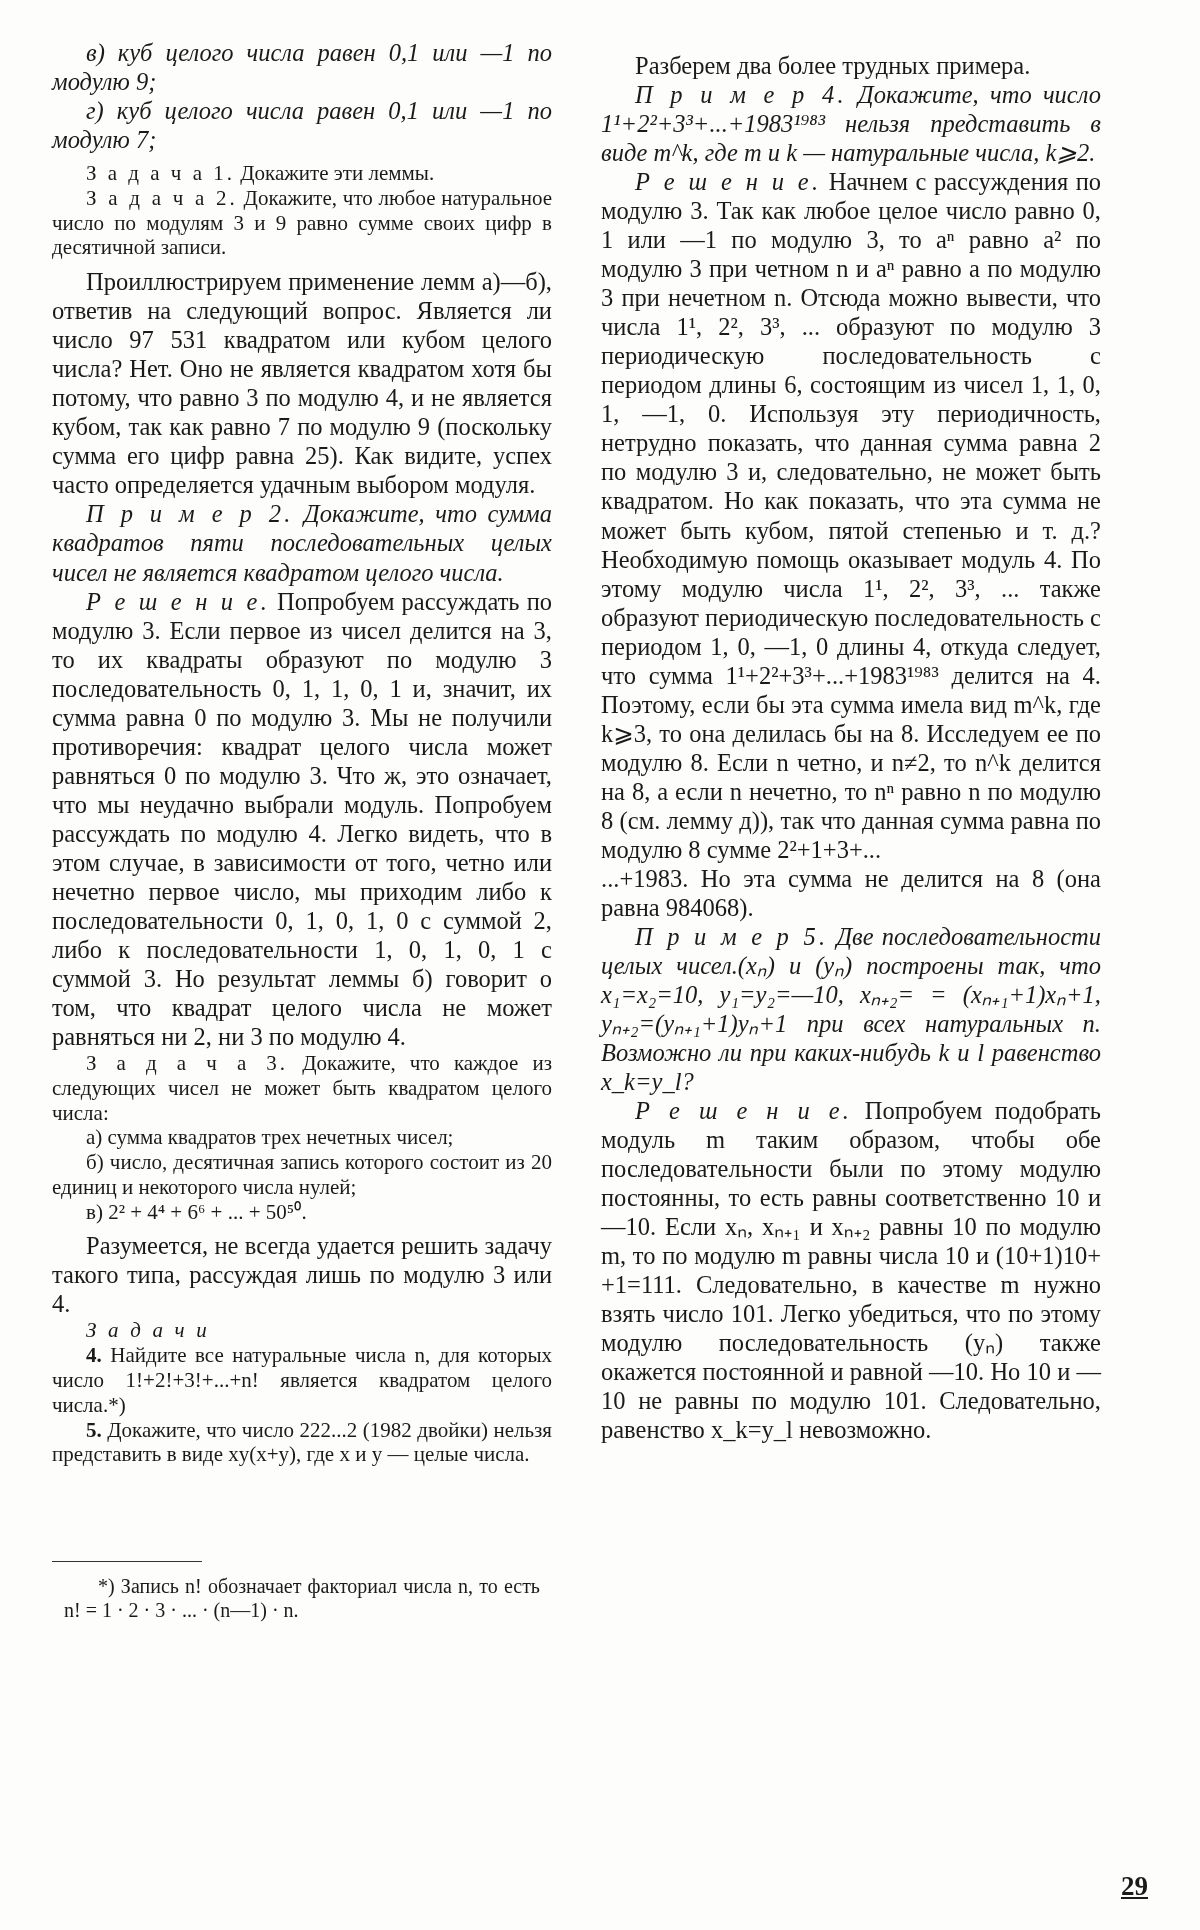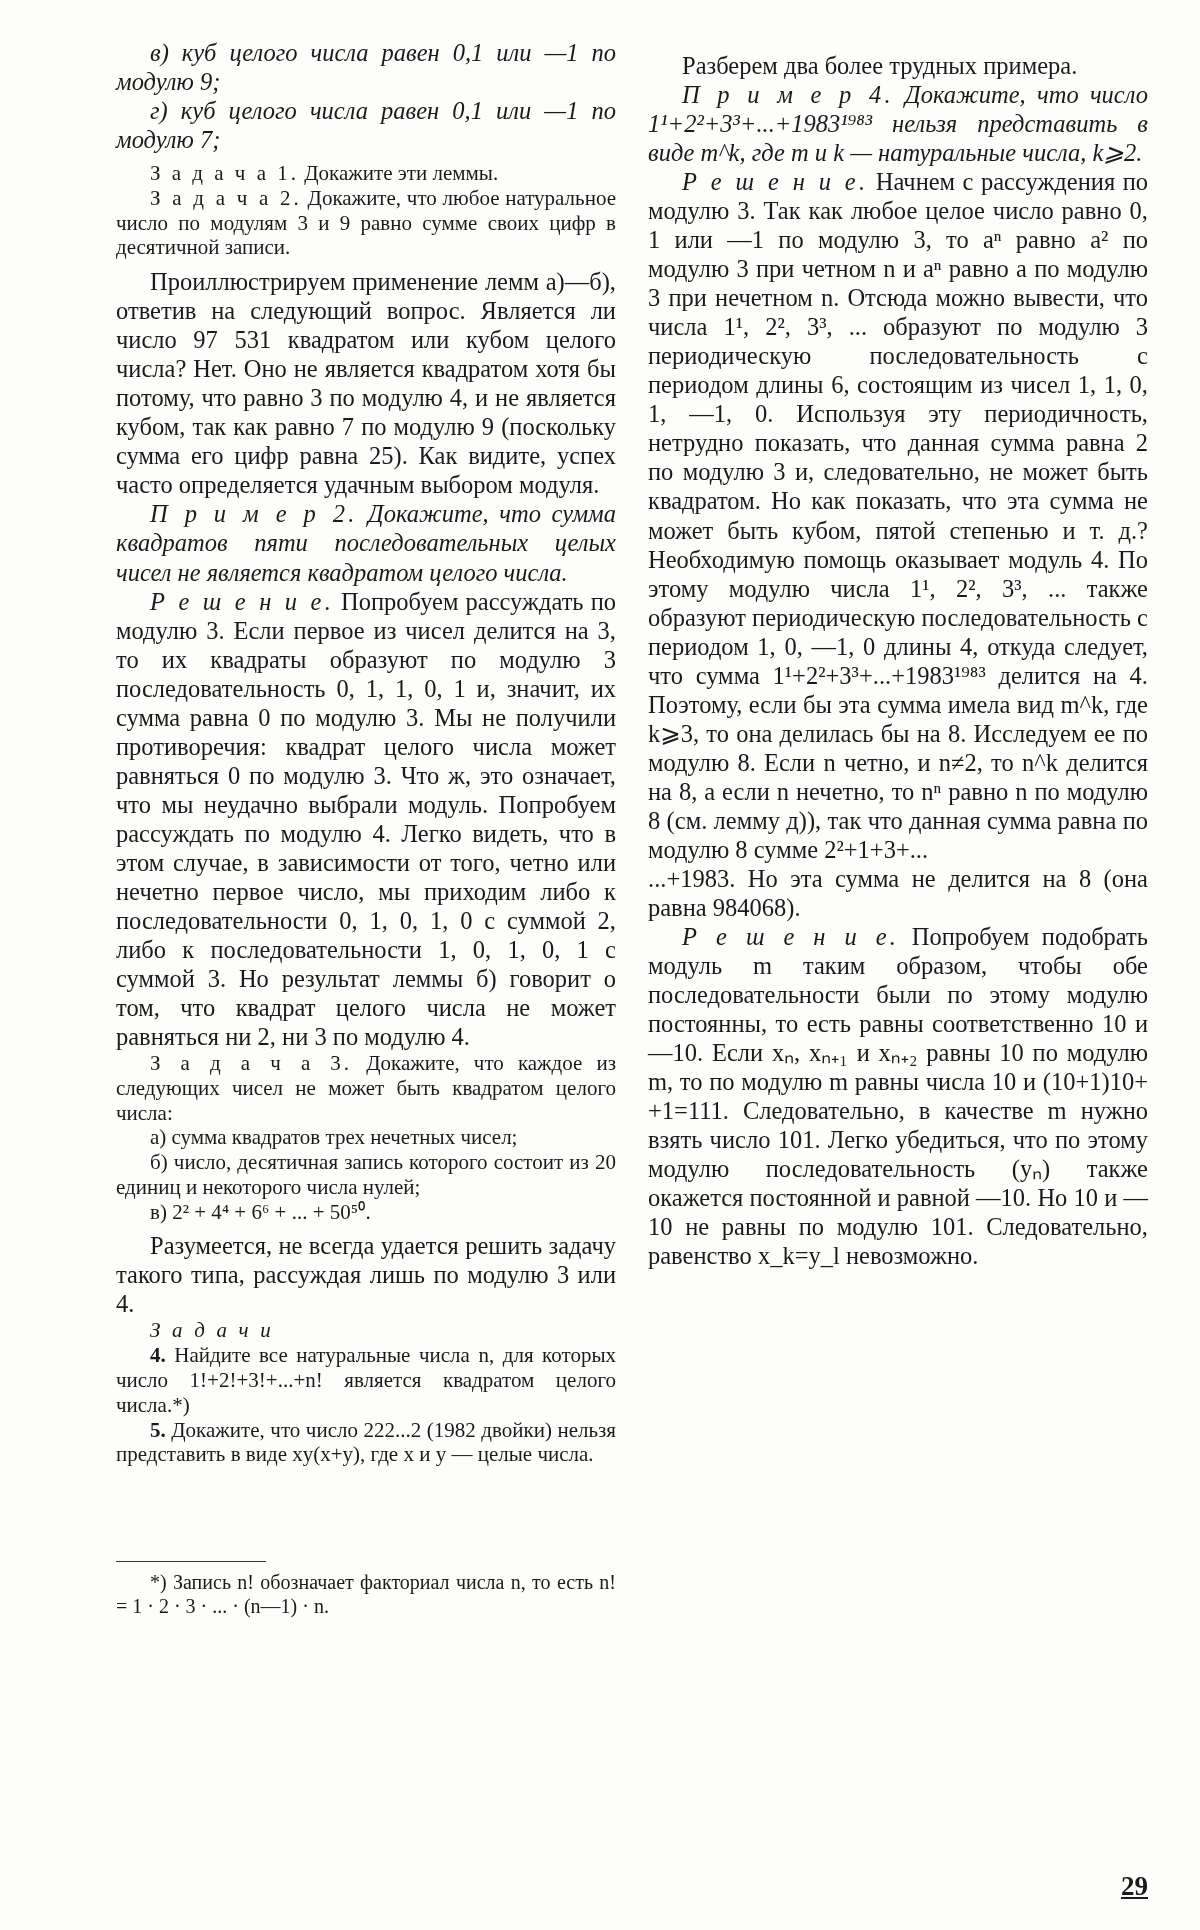--- a/index.html
+++ b/index.html
@@ -17,23 +17,22 @@
   .page {
     position: relative;
     width: 1200px;
     height: 1930px;
     box-sizing: border-box;
     padding: 38px 52px 30px 52px;
     background: #fdfdfb;
   }
   .columns {
     display: flex;
-    gap: 32px;
+    gap: 49px;
     align-items: flex-start;
-    justify-content: flex-end;
   }
   .col {
     width: 500px;
     position: relative;
   }
   p {
     margin: 0;
     text-align: justify;
     font-size: 24.5px;
     line-height: 1.185;
@@ -59,21 +58,21 @@
     width: 150px;
     height: 1px;
     background: #333;
     margin: 16px 0 8px 0;
   }
   .footnote {
     font-size: 20px;
     line-height: 1.2;
     text-align: justify;
     text-indent: 34px;
-    margin: 0;
+    margin: 12px;
   }
   .page-number {
     position: absolute;
     right: 52px;
     bottom: 28px;
     font-size: 27px;
     font-weight: bold;
     font-family: "Liberation Serif", serif;
     text-decoration: underline;
   }
@@ -154,20 +153,24 @@
         <span class="sp">П р и м е р  4.</span>
         <span class="it">Докажите, что число 1¹+2²+3³+...+1983¹⁹⁸³ нельзя представить в виде m^k, где m и k — натуральные числа, k⩾2.</span>
       </p>
 
       <p>
         <span class="sp">Р е ш е н и е.</span>
         <span>Начнем с рассуждения по модулю 3. Так как любое целое число равно 0, 1 или —1 по модулю 3, то aⁿ равно a² по модулю 3 при четном n и aⁿ равно a по модулю 3 при нечетном n. Отсюда можно вывести, что числа 1¹, 2², 3³, ... образуют по модулю 3 периодическую последовательность с периодом длины 6, состоящим из чисел 1, 1, 0, 1, —1, 0. Используя эту периодичность, нетрудно показать, что данная сумма равна 2 по модулю 3 и, следовательно, не может быть квадратом. Но как показать, что эта сумма не может быть кубом, пятой степенью и т. д.? Необходимую помощь оказывает модуль 4. По этому модулю числа 1¹, 2², 3³, ... также образуют периодическую последовательность с периодом 1, 0, —1, 0 длины 4, откуда следует, что сумма 1¹+2²+3³+...+1983¹⁹⁸³ делится на 4. Поэтому, если бы эта сумма имела вид m^k, где k⩾3, то она делилась бы на 8. Исследуем ее по модулю 8. Если n четно, и n≠2, то n^k делится на 8, а если n нечетно, то nⁿ равно n по модулю 8 (см. лемму д)), так что данная сумма равна по модулю 8 сумме 2²+1+3+...</span>
       </p>
       <p class="noindent">...+1983. Но эта сумма не делится на 8 (она равна 984068).</p>
 
+      <p>
+        <span class="sp">П р и м е р  5.</span>
+        <span class="it">Две последовательности целых чисел.(xₙ) и (yₙ) построены так, что x₁=x₂=10, y₁=y₂=—10, xₙ₊₂= = (xₙ₊₁+1)xₙ+1, yₙ₊₂=(yₙ₊₁+1)yₙ+1 при всех натуральных n. Возможно ли при каких-нибудь k и l равенство x_k=y_l?</span>
+      </p>
 
       <p>
         <span class="sp">Р е ш е н и е.</span>
         <span>Попробуем подобрать модуль m таким образом, чтобы обе последовательности были по этому модулю постоянны, то есть равны соответственно 10 и —10. Если xₙ, xₙ₊₁ и xₙ₊₂ равны 10 по модулю m, то по модулю m равны числа 10 и (10+1)10+ +1=111. Следовательно, в качестве m нужно взять число 101. Легко убедиться, что по этому модулю последовательность (yₙ) также окажется постоянной и равной —10. Но 10 и —10 не равны по модулю 101. Следовательно, равенство x_k=y_l невозможно.</span>
       </p>
     </div>
   </div>
 
   <div class="page-number">29</div>
 </div>

